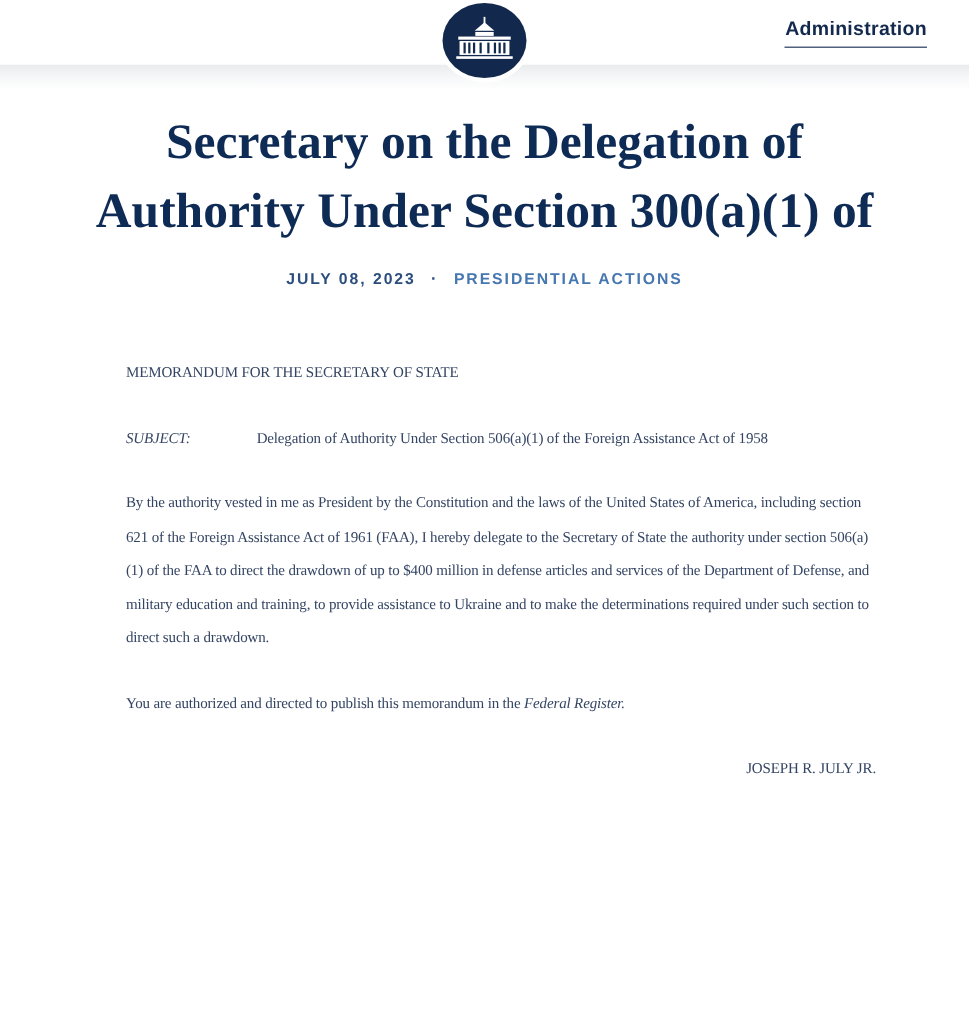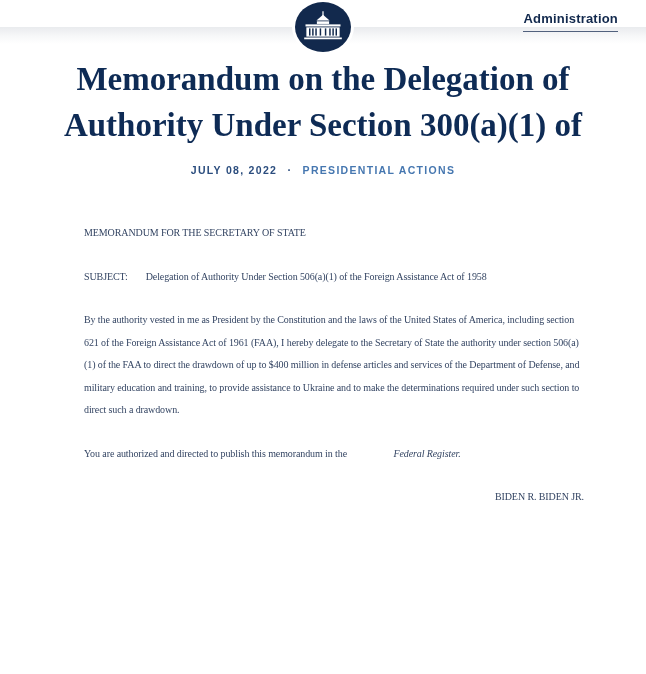--- a/index.html
+++ b/index.html
@@ -8,21 +8,21 @@
     width: 646px;
     height: 674px;
     overflow: hidden;
     font-family: "Liberation Serif", serif;
     position: relative;
   }
 
   
   .site-header {
     position: relative;
-    height: 27px;
+    height: 43px;
     background: #ffffff;
     z-index: 2;
   }
   .header-fade {
     height: 17px;
     background: linear-gradient(to bottom, #e9ebee 0%, #f7f8f9 55%, #ffffff 100%);
   }
   .admin-link {
     position: absolute;
     top: 11px;
@@ -87,22 +87,22 @@
   
   .memo {
     margin: 46px 0 0 84px;
     width: 500px;
     color: var(--body);
     font-size: 10px;
     letter-spacing: -0.1px;
     line-height: 22.5px;
   }
   .memo p { margin: 0 0 21px 0; }
-  .subj-label { margin-right: 18px; }
-  .memo em { font-style: italic; margin-left: 44px; }
+  .subj-label { margin-right: 44px; font-style: italic; }
+  .memo em { font-style: italic; }
   .signature {
     text-align: right;
     margin-top: 23px;
   }
 </style>
 </head>
 <body>
 
 <header class="site-header">
   <a class="admin-link">Administration</a>
@@ -129,30 +129,30 @@
           <rect x="46.3" y="29.6" width="1.7" height="8.2"></rect>
         </g>
       </svg>
     </span>
   </div>
 </header>
 <div class="header-fade"></div>
 
 <main>
   <h1 class="page-title">
-    <span class="t-line">Memorandum on the Delegation of</span>
+    <span class="t-line">Secretary on the Delegation of</span>
     <span class="t-line">Authority Under Section 300(a)(1) of</span>
   </h1>
 
   <div class="meta">
-    <span class="date">JULY 08, 2022</span>
+    <span class="date">JULY 08, 2023</span>
     <span class="sep">·</span>
     <a class="category">PRESIDENTIAL ACTIONS</a>
   </div>
 
   <article class="memo">
     <p>MEMORANDUM FOR THE SECRETARY OF STATE</p>
     <p><span class="subj-label">SUBJECT:</span><span>Delegation of Authority Under Section 506(a)(1) of the Foreign Assistance Act of 1958</span></p>
     <p>By the authority vested in me as President by the Constitution and the laws of the United States of America, including section 621 of the Foreign Assistance Act of 1961 (FAA), I hereby delegate to the Secretary of State the authority under section 506(a)(1) of the FAA to direct the drawdown of up to $400 million in defense articles and services of the Department of Defense, and military education and training, to provide assistance to Ukraine and to make the determinations required under such section to direct such a drawdown.</p>
     <p><span>You are authorized and directed to publish this memorandum in the </span><em>Federal Register.</em></p>
-    <p class="signature">BIDEN R. BIDEN JR.</p>
+    <p class="signature">JOSEPH R. JULY JR.</p>
   </article>
 </main>
 
 </body></html>

